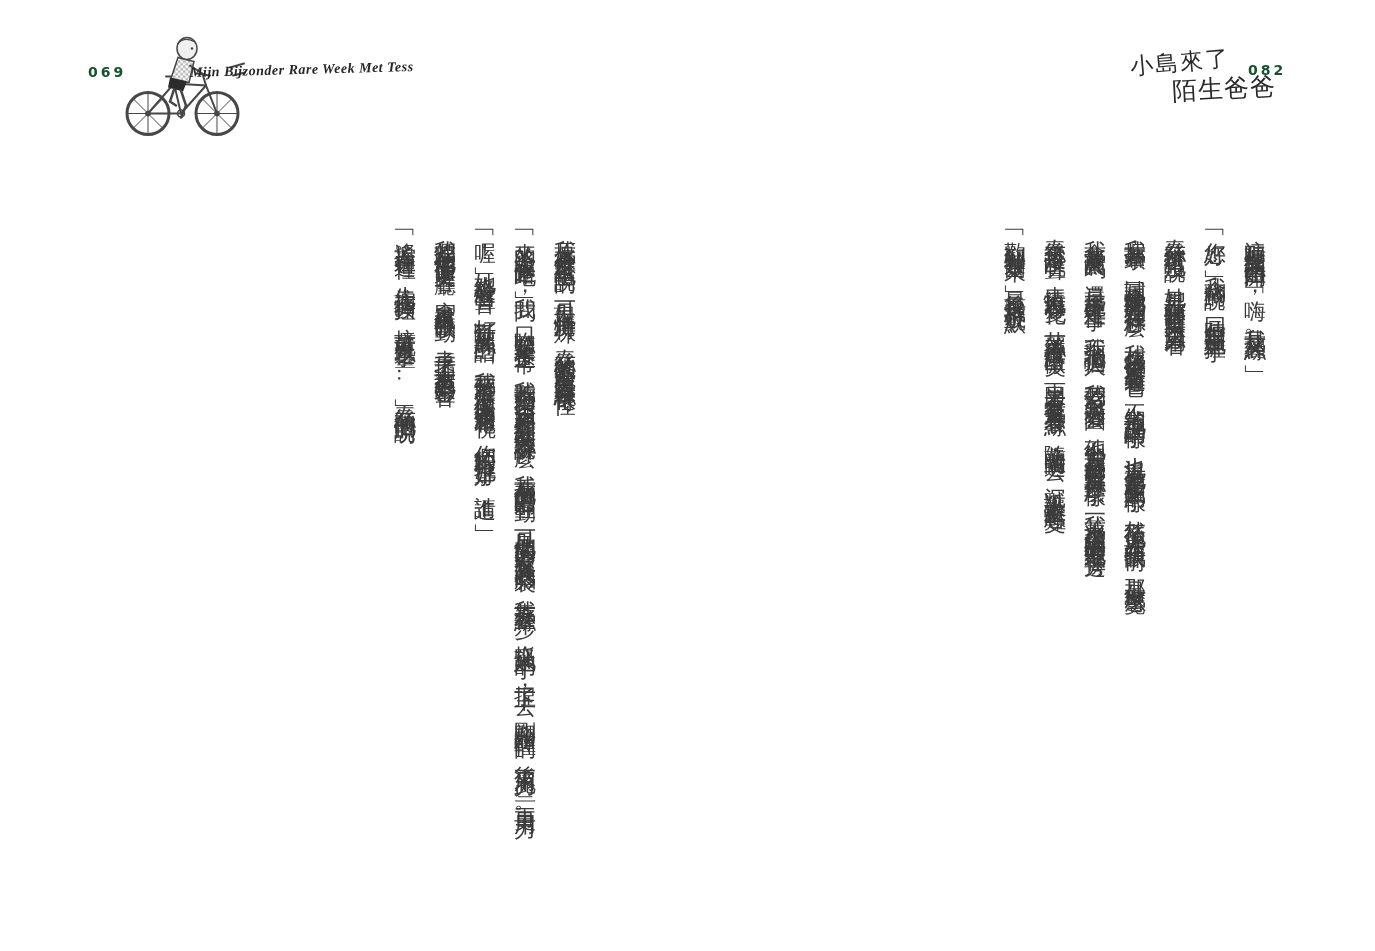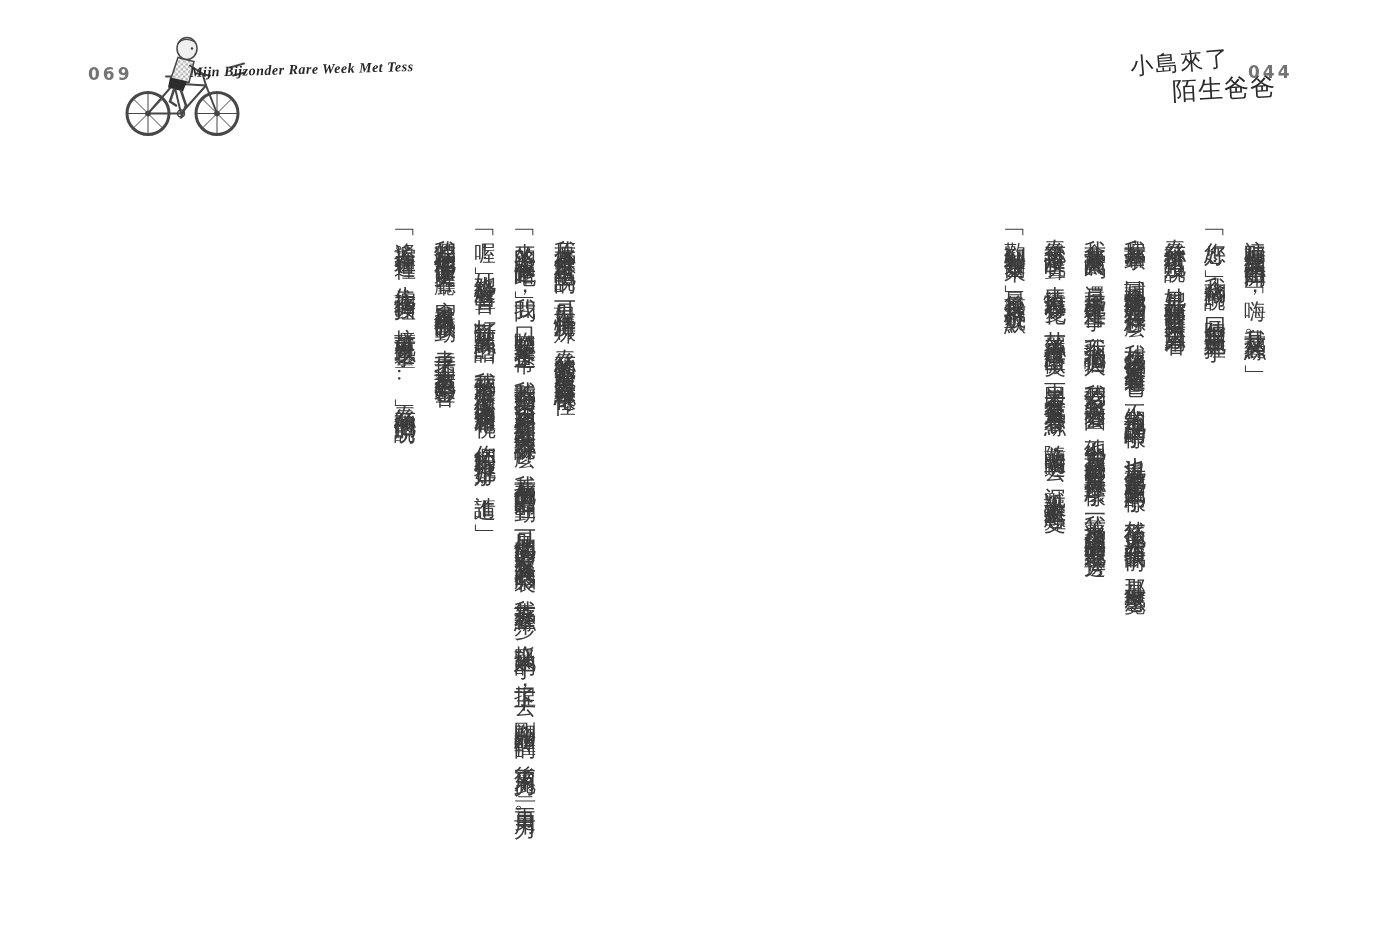--- a/index.html
+++ b/index.html
@@ -12,23 +12,23 @@
   .spread {
     position: relative;
     width: 1375px; height: 951px;
     background: #ffffff;
   }
   
   .pagenum {
     position: absolute;
     font-family: "DejaVu Sans", sans-serif;
     font-weight: 700;
-    font-size: 17px;
+    font-size: 14px;
     letter-spacing: 3px;
-    color: #737373;
+    color: #14532d;
   }
   .pagenum.left  { left: 88px;  top: 64px; }
   .pagenum.right { left: 1248px; top: 62px; }
 
   .bike {
     position: absolute;
     left: 118px; top: 34px;
     width: 130px; height: 108px;
   }
 
@@ -145,21 +145,21 @@
     </g>
   </svg>
 
   <span class="dutch-title">Mijn Bijzonder Rare Week Met Tess</span>
 
   <div class="cn-title">
     <span class="l1">小島來了</span>
     <span class="l2">陌生爸爸</span>
   </div>
 
-  <span class="pagenum right">044</span>
+  <span class="pagenum right">082</span>
 
   <div class="page-body r">
     <p>這時那個紅髮的小姐開口：「嗨，我是艾麗絲。」</p>
     <p>「您好！」我含糊的說，同時伸出手和她握手。</p>
     <p>泰絲什麼話也沒說。她只是站在那裡盯著雨果・法貝爾看。</p>
     <p>我握著拳頭，試圖想像她的腦子裡在想什麼。我想像我從來沒有看過爸爸，不知道他說話的樣子，也沒看過他走路和生氣的樣子，然後他第一次站在我眼前，那是什麼感覺？</p>
     <p>我會非常高興嗎？還是只能確定一件事：我不認識這個人。我們沒有一起去過公園。他不知道我五歲的生日蛋糕長什麼樣子。我第一次坐飛機的時候他不在旁邊。</p>
     <p>泰絲還是沒吭聲，表情也沒有變化。艾麗絲再次露出微笑，雨果看了看我後又看著泰絲。隨著時間過去，沉默讓人愈來愈難受。</p>
     <p>「歡迎到特塞爾來。」最後是我打破沉默。</p>
   </div>

